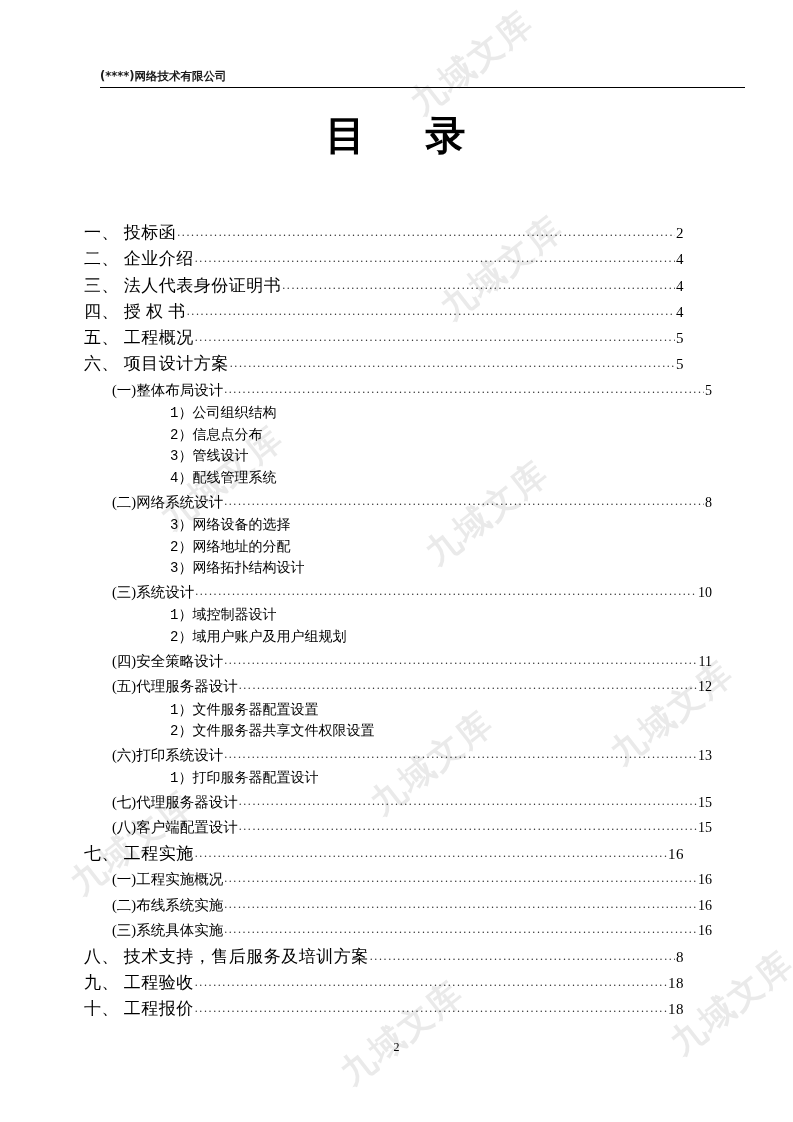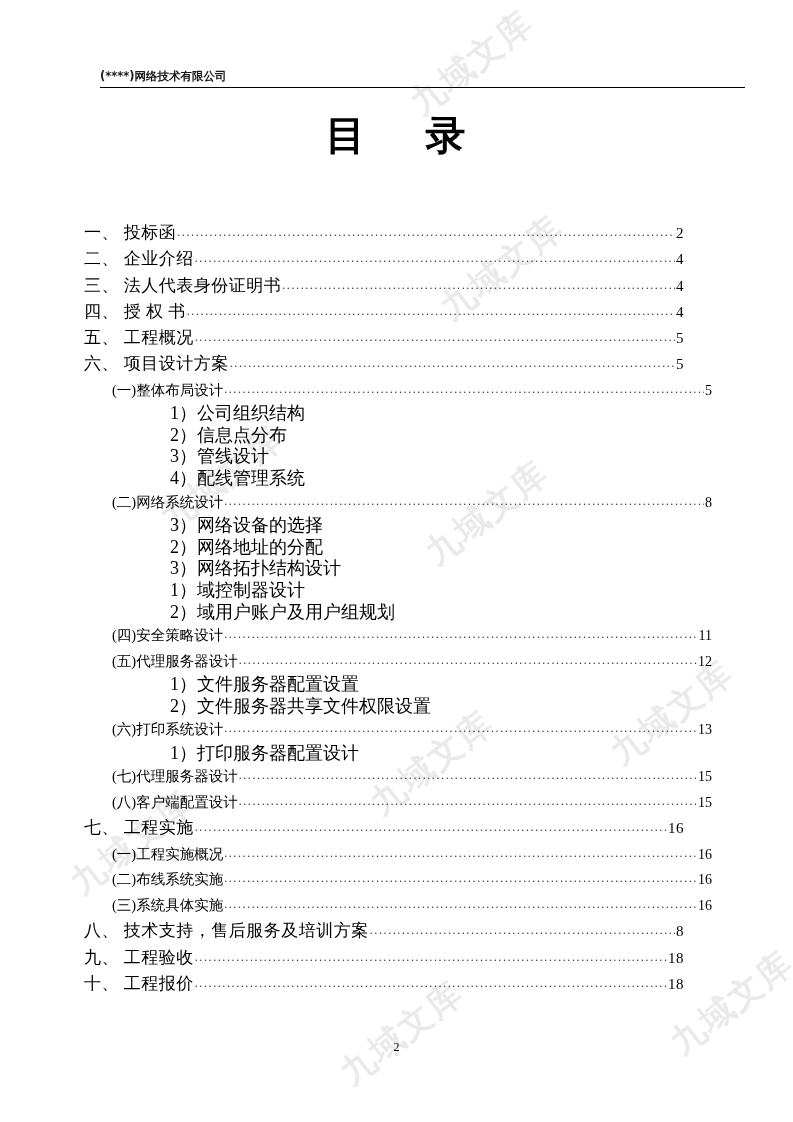--- a/index.html
+++ b/index.html
@@ -131,23 +131,24 @@
   
   .lvl2 {
     font-size: 14.5px;
     line-height: 24.5px;
     padding-left: 28px;
   }
   .lvl2 .pg { font-size: 14px; }
 
   
   .lvl3 {
-    font-size: 18px;
+    font-size: 14px;
     line-height: 21.6px;
     padding-left: 86px;
+    font-family: Liberation Mono, monospace;
   }
 
   
   .footer {
     position: absolute;
     left: 0;
     top: 1040px;
     width: 793px;
     text-align: center;
     font-family: "Liberation Serif", serif;
@@ -239,20 +240,25 @@
       </div>
       <div class="toc-row lvl3">
         <span class="lbl">3）网络设备的选择</span>
       </div>
       <div class="toc-row lvl3">
         <span class="lbl">2）网络地址的分配</span>
       </div>
       <div class="toc-row lvl3">
         <span class="lbl">3）网络拓扑结构设计</span>
       </div>
+      <div class="toc-row lvl2">
+        <span class="lbl">(三)系统设计</span>
+        <span class="leader"></span>
+        <span class="pg">10</span>
+      </div>
       <div class="toc-row lvl3">
         <span class="lbl">1）域控制器设计</span>
       </div>
       <div class="toc-row lvl3">
         <span class="lbl">2）域用户账户及用户组规划</span>
       </div>
       <div class="toc-row lvl2">
         <span class="lbl">(四)安全策略设计</span>
         <span class="leader"></span>
         <span class="pg">11</span>

